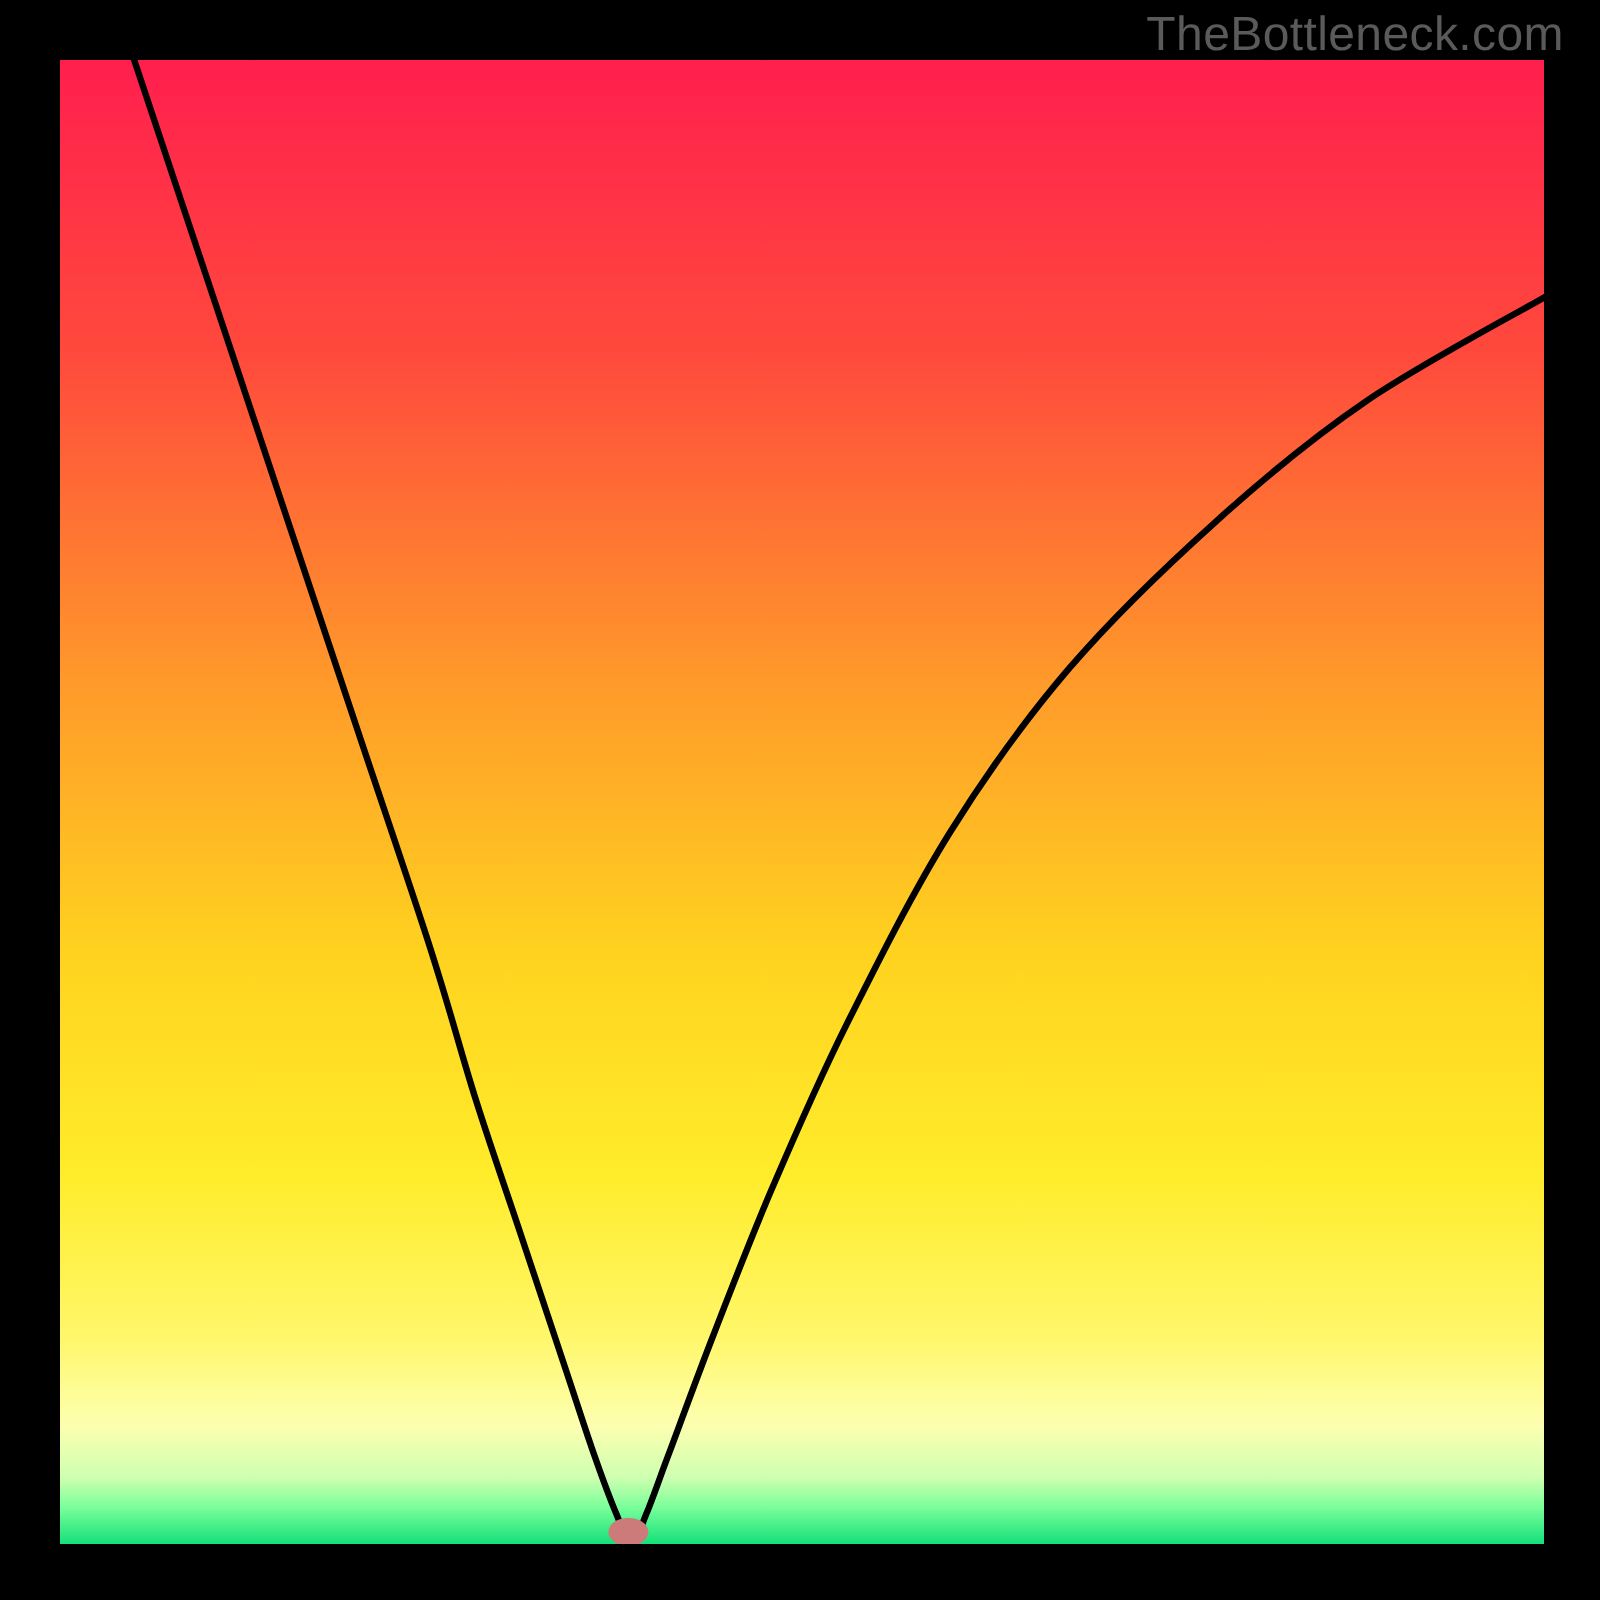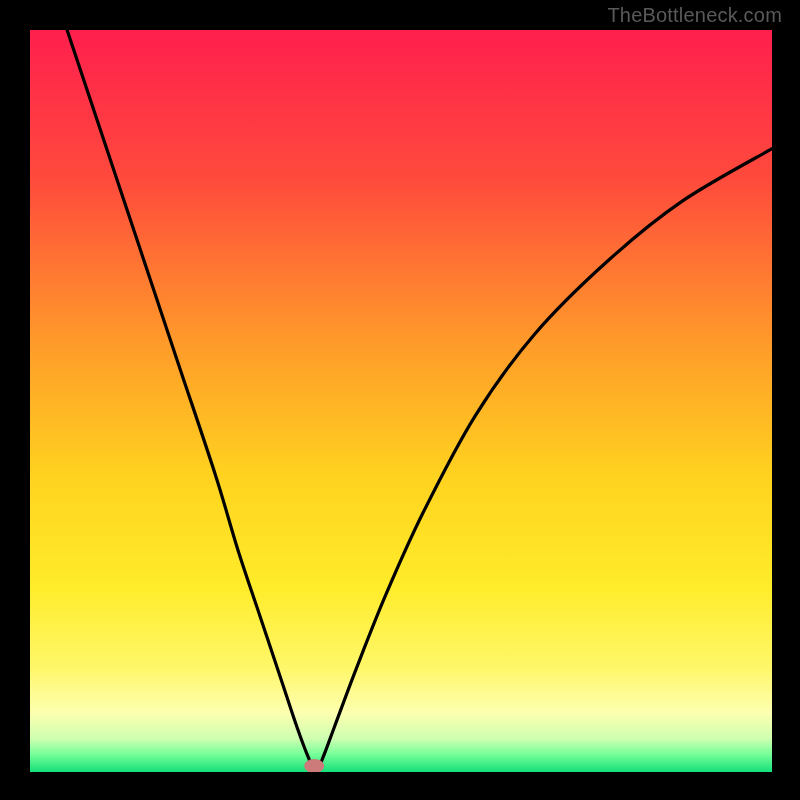--- a/index.html
+++ b/index.html
@@ -15,21 +15,21 @@
     top: 0;
     left: 0;
     width: 800px;
     height: 800px;
   }
   .watermark {
     position: absolute;
     top: 4px;
     right: 18px;
     font-family: Arial, Helvetica, sans-serif;
-    font-size: 20px;
+    font-size: 24px;
     font-weight: 500;
     color: #5a5a5a;
     letter-spacing: 0.2px;
   }
 </style>
 </head>
 <body>
 
 <svg class="frame" viewBox="0 0 800 800" xmlns="http://www.w3.org/2000/svg">
   <defs>

